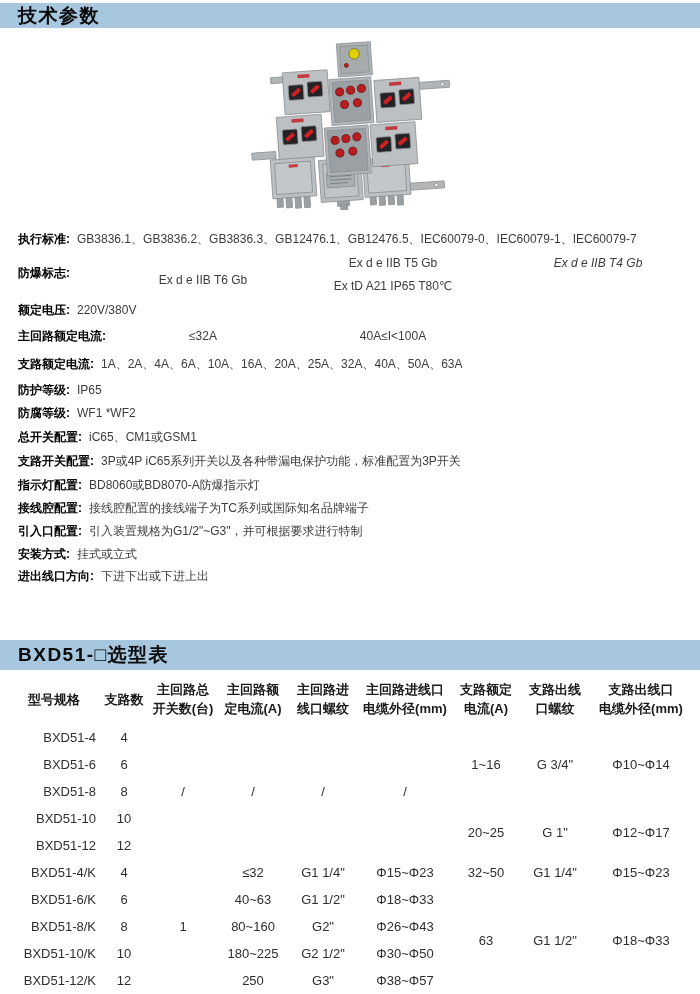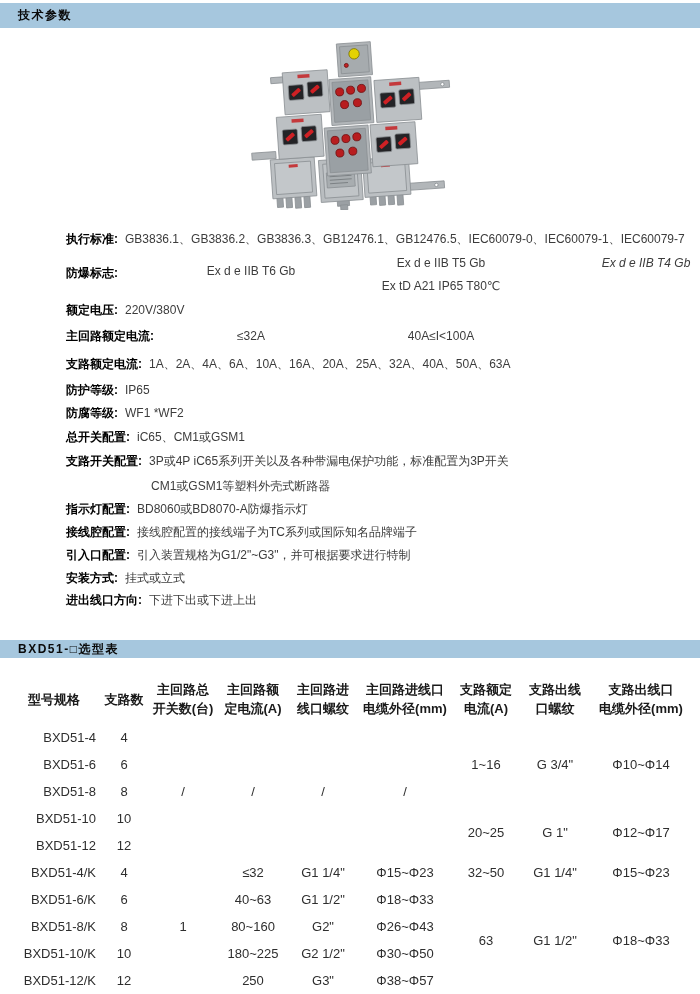--- a/index.html
+++ b/index.html
@@ -6,33 +6,33 @@
   .page {
     position:relative; width:700px; height:994px; background:#ffffff;
     font-family:"Liberation Sans","DejaVu Sans",sans-serif; color:#222;
     overflow:hidden;
   }
   .bar {
     position:absolute; left:0; width:700px; background:#a6c7de;
     display:flex; align-items:center;
   }
   .bar-title {
-    font-size:12px; font-weight:bold; color:#0a0a0a;
+    font-size:19px; font-weight:bold; color:#0a0a0a;
     padding-left:18px; letter-spacing:1.5px;
   }
   .bar1 { top:3px; height:25px; }
-  .bar2 { top:640px; height:18px;align-items:flex-end; }
+  .bar2 { top:640px; height:30px; }
 
   .photo { position:absolute; top:40px; left:244px; }
 
   .specs {
     position:absolute; top:226px; left:18px; width:672px;
     font-size:12px; color:#3c3c3c;
   }
-  .spec-line { position:relative; white-space:nowrap;margin-left:48px; }
+  .spec-line { position:relative; white-space:nowrap; }
   .lbl { font-weight:bold; color:#000; margin-right:7px; }
   .col { position:absolute; text-align:center; }
 
   .seltable {
     position:absolute; top:676px; left:10px; width:680px;
     border-collapse:collapse; font-size:13px; color:#2e2e2e;
   }
   .seltable th {
     height:48px; vertical-align:middle; text-align:center;
     white-space:pre-line; font-weight:bold; line-height:1.45;
@@ -142,21 +142,21 @@
   </svg>
 
   <div class="specs">
 
     <div class="spec-line" style="height:26px;line-height:26px;">
       <span class="lbl">执行标准:</span><span>GB3836.1、GB3836.2、GB3836.3、GB12476.1、GB12476.5、IEC60079-0、IEC60079-1、IEC60079-7</span>
     </div>
 
     <div class="spec-line" style="height:46px;">
       <span class="lbl" style="position:absolute;left:0;top:13px;">防爆标志:</span>
-      <span class="col" style="left:115px;width:140px;top:8px;line-height:23px;">Ex d e IIB T6 Gb</span>
+      <span class="col" style="left:115px;width:140px;top:17px;line-height:23px;">Ex d e IIB T6 Gb</span>
       <span class="col" style="left:295px;width:160px;top:0;line-height:23px;">Ex d e IIB T5 Gb</span>
       <span class="col" style="left:500px;width:160px;top:0;line-height:23px;font-style:italic;">Ex d e IIB T4 Gb</span>
       <span class="col" style="left:295px;width:160px;top:23px;line-height:23px;">Ex tD A21 IP65 T80℃</span>
     </div>
 
     <div class="spec-line" style="height:24px;line-height:24px;">
       <span class="lbl">额定电压:</span><span>220V/380V</span>
     </div>
 
     <div class="spec-line" style="height:28px;">
@@ -176,23 +176,20 @@
     <div class="spec-line" style="height:23px;line-height:23px;">
       <span class="lbl">防腐等级:</span><span>WF1  *WF2</span>
     </div>
 
     <div class="spec-line" style="height:24px;line-height:24px;">
       <span class="lbl">总开关配置:</span><span>iC65、CM1或GSM1</span>
     </div>
 
     <div class="spec-line" style="height:25px;line-height:25px;">
       <span class="lbl">支路开关配置:</span><span>3P或4P iC65系列开关以及各种带漏电保护功能，标准配置为3P开关</span>
-    </div>
-    <div class="spec-line" style="height:24px;line-height:24px;padding-left:85px;">
-      <span>CM1或GSM1等塑料外壳式断路器</span>
     </div>
 
     <div class="spec-line" style="height:23px;line-height:23px;">
       <span class="lbl">指示灯配置:</span><span>BD8060或BD8070-A防爆指示灯</span>
     </div>
 
     <div class="spec-line" style="height:23px;line-height:23px;">
       <span class="lbl">接线腔配置:</span><span>接线腔配置的接线端子为TC系列或国际知名品牌端子</span>
     </div>
 

